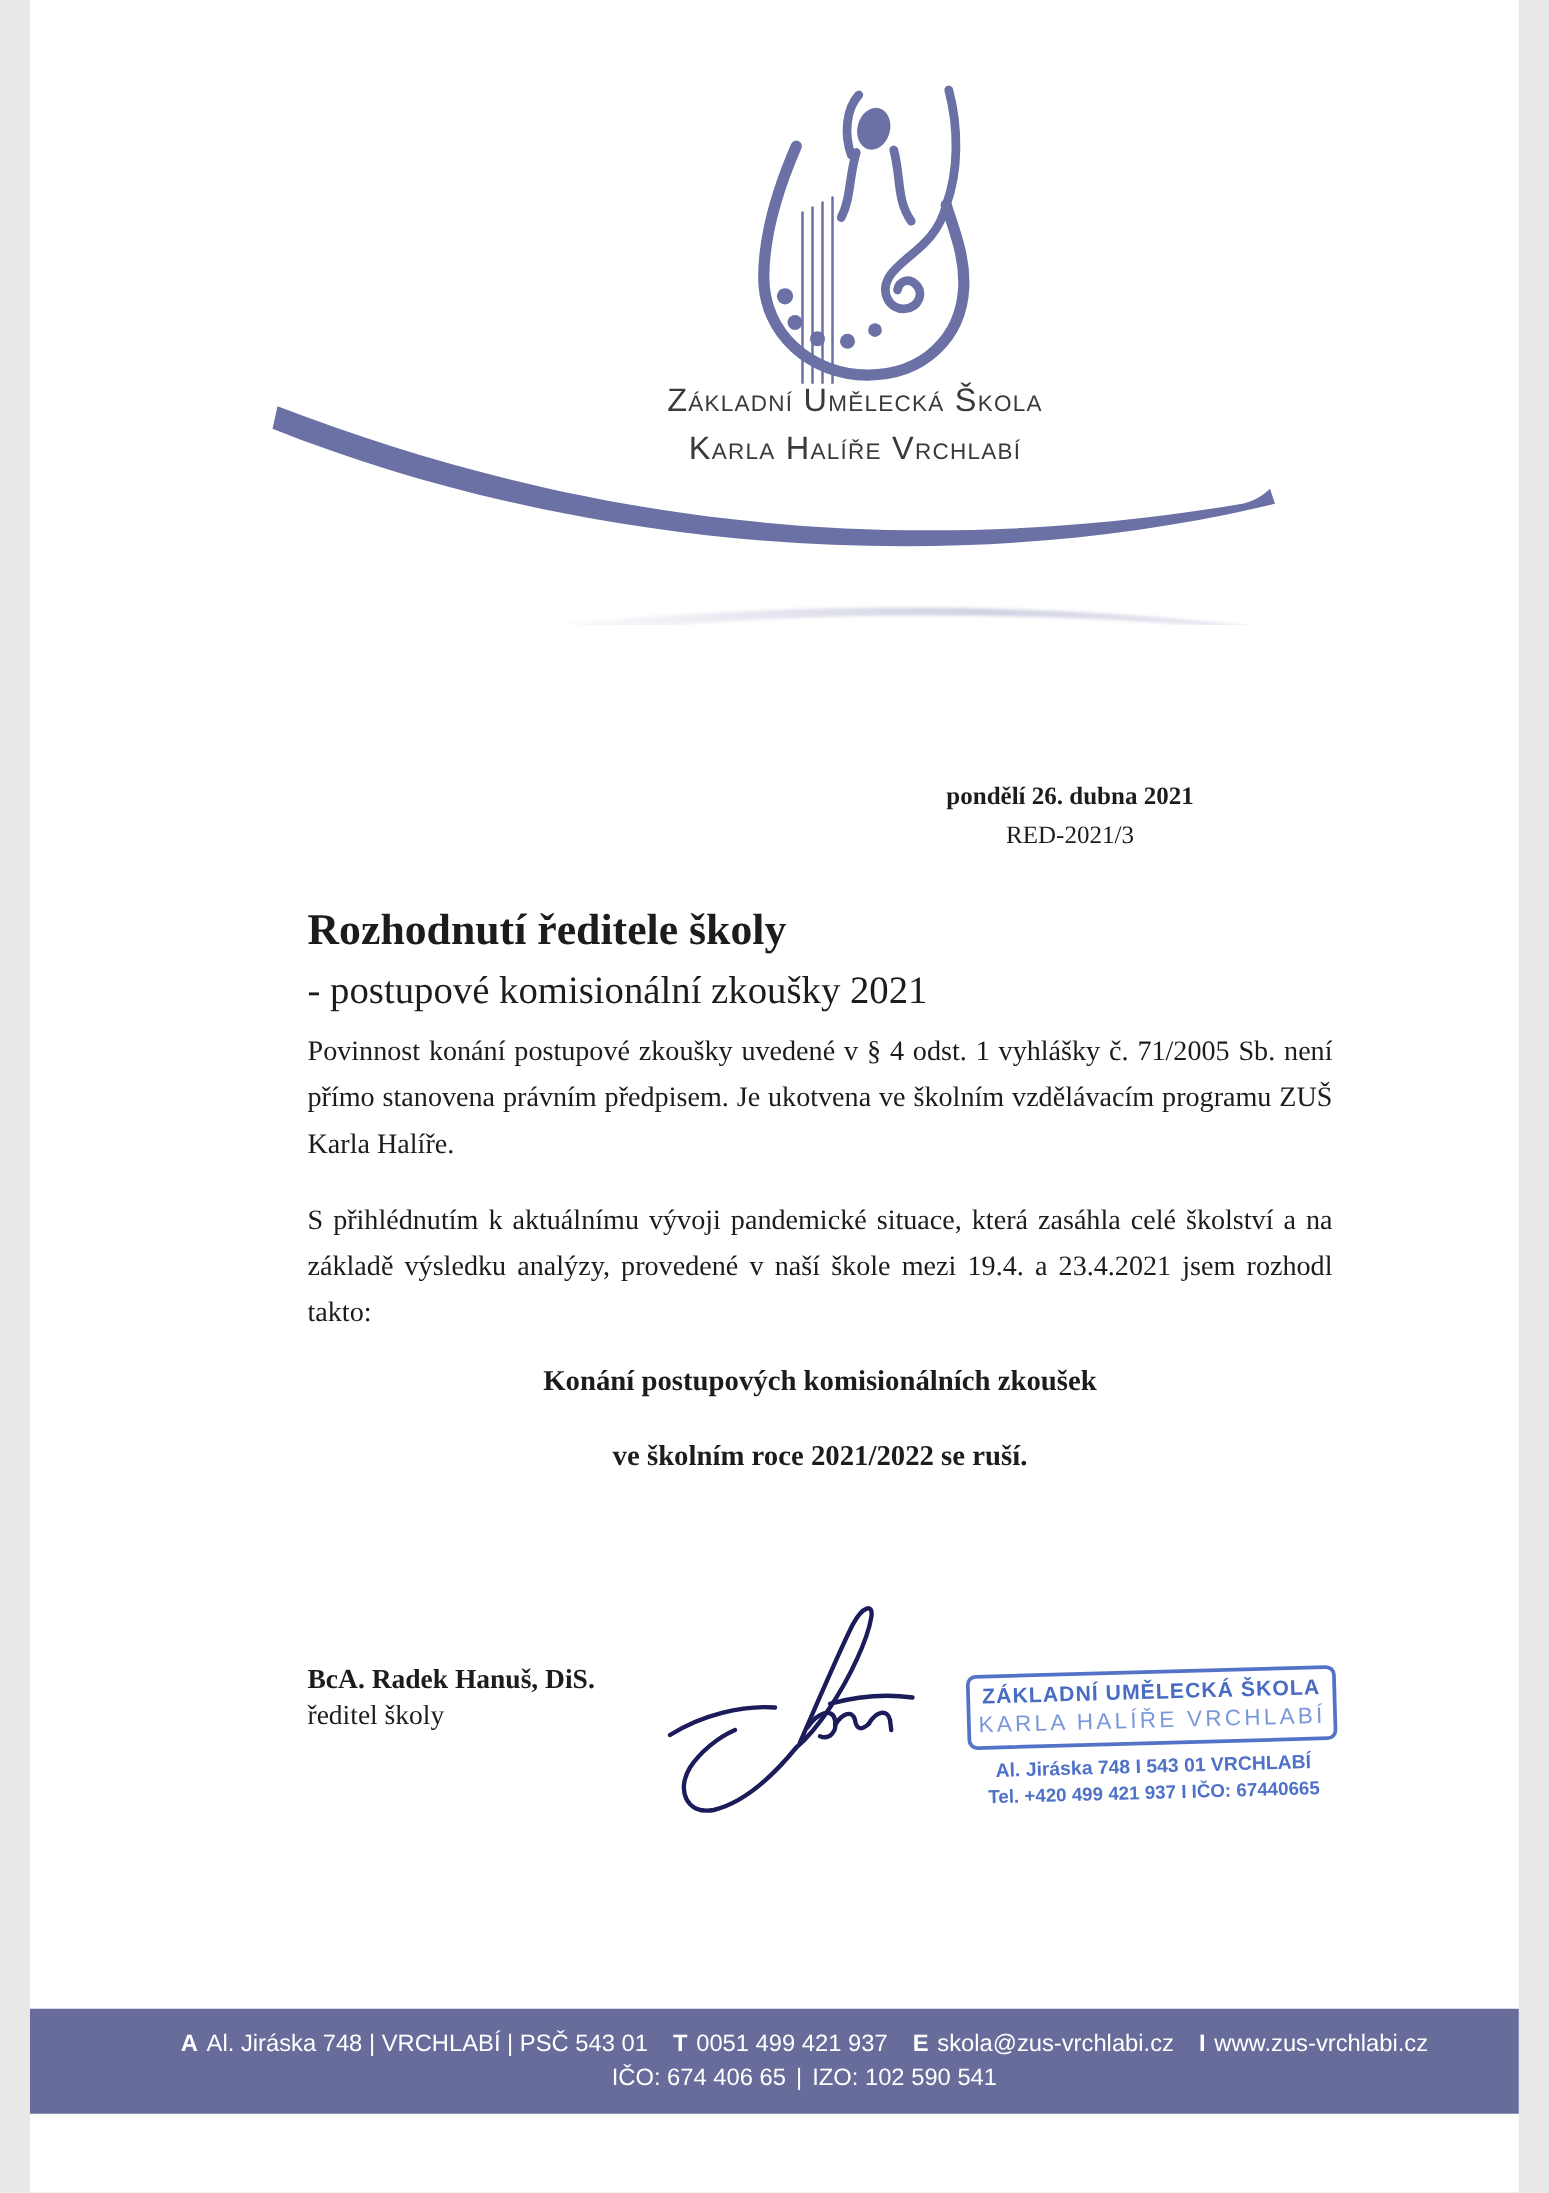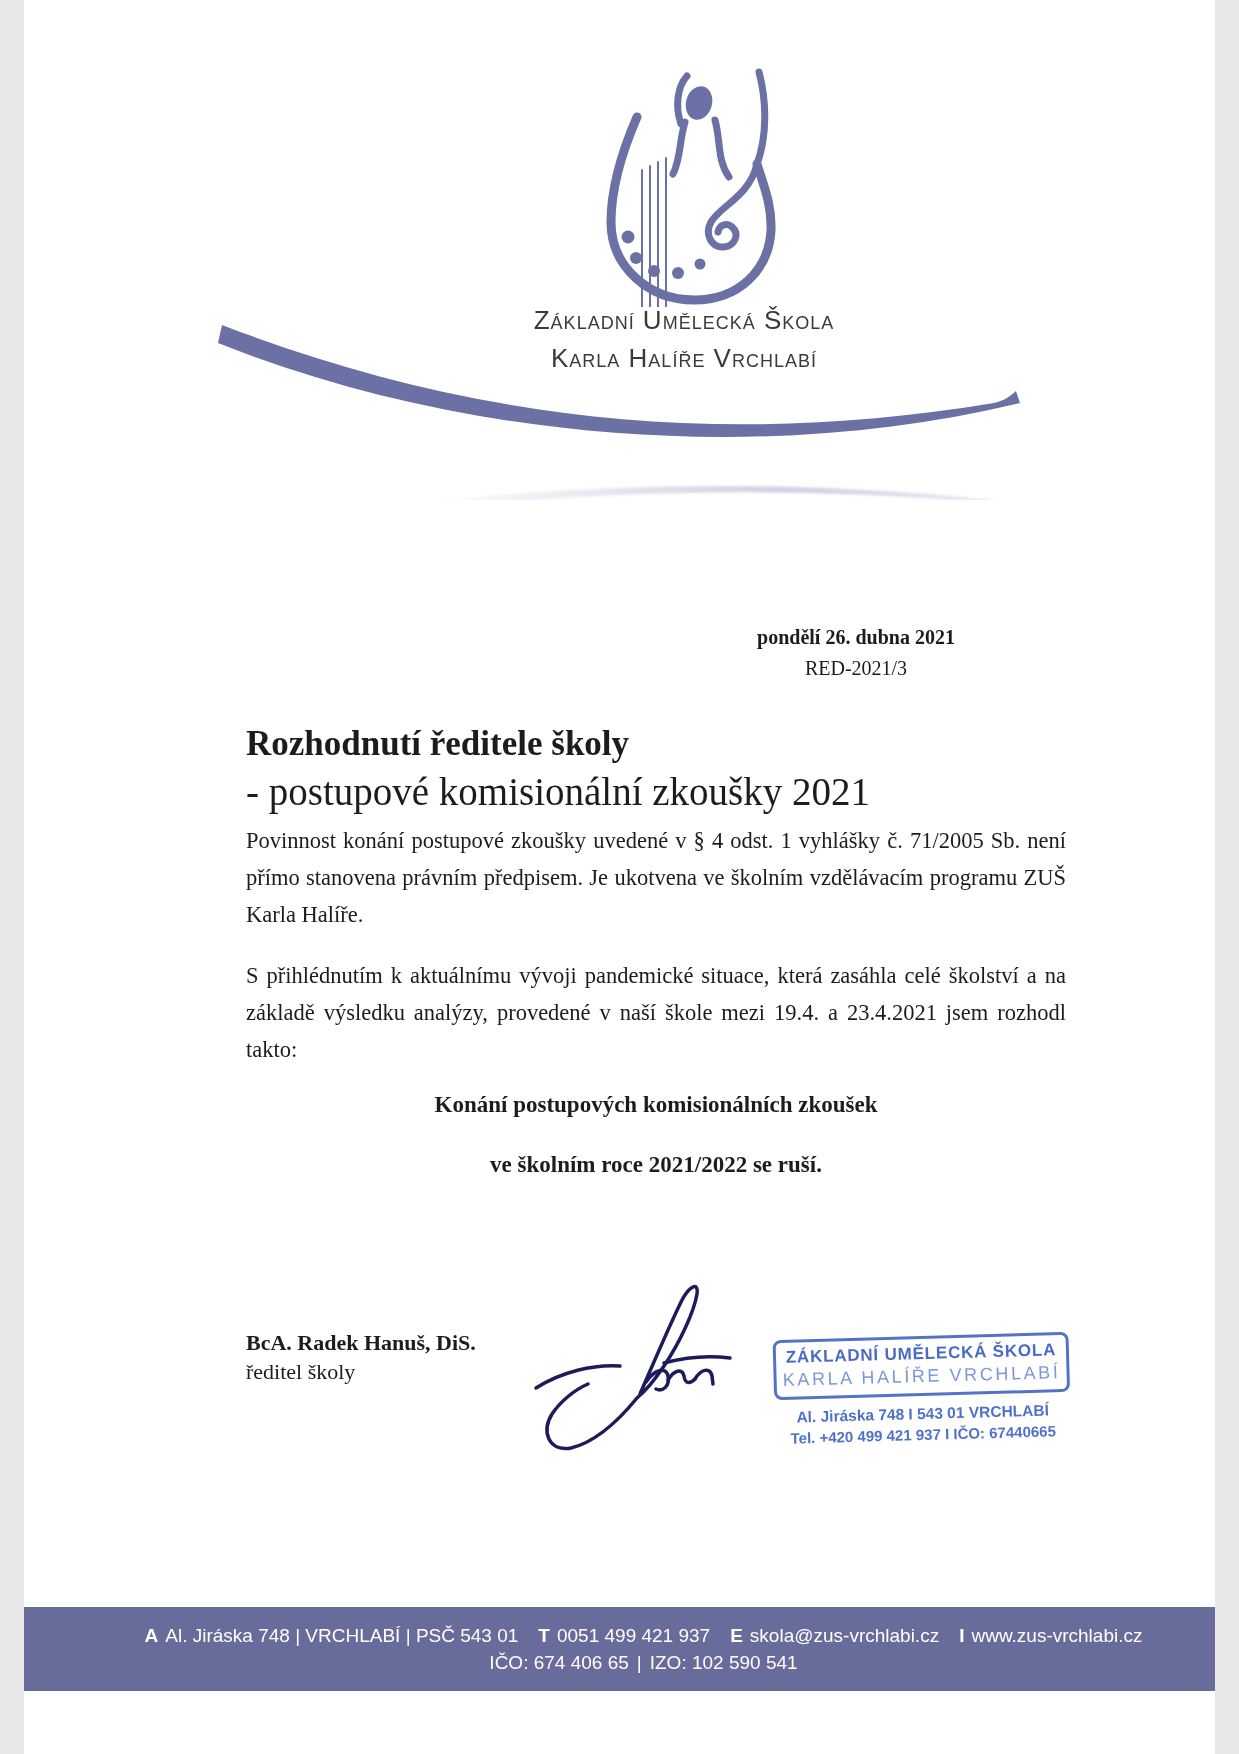--- a/index.html
+++ b/index.html
@@ -26,21 +26,21 @@
   .swoosh-wrap{position:absolute;left:170px;top:315px;width:845px;height:185px;}
   
   .meta{
     position:absolute;right:159px;top:598px;width:400px;
     text-align:center;font-size:20px;line-height:31px;margin-top:24px;
   }
   .meta .date{font-weight:700;}
   
   .title-block{position:absolute;left:222px;top:678px;width:860px;margin-top:44px;}
   .doc-title{margin:0;font-size:35px;font-weight:700;line-height:44px;}
-  .doc-subtitle{margin:6px 0 0 0;font-size:39px;font-weight:400;line-height:40px;}
+  .doc-subtitle{margin:6px 0 0 0;font-size:31px;font-weight:400;line-height:40px;}
   
   .body-text{position:absolute;left:222px;top:822px;width:820px;}
   .body-text p{
     margin:0 0 24px 0;
     font-size:22.5px;line-height:37px;
     text-align:justify;
   }
   .decision{position:absolute;left:222px;width:820px;text-align:center;
     font-size:23px;font-weight:700;}
   .decision.d1{top:1092px;}

